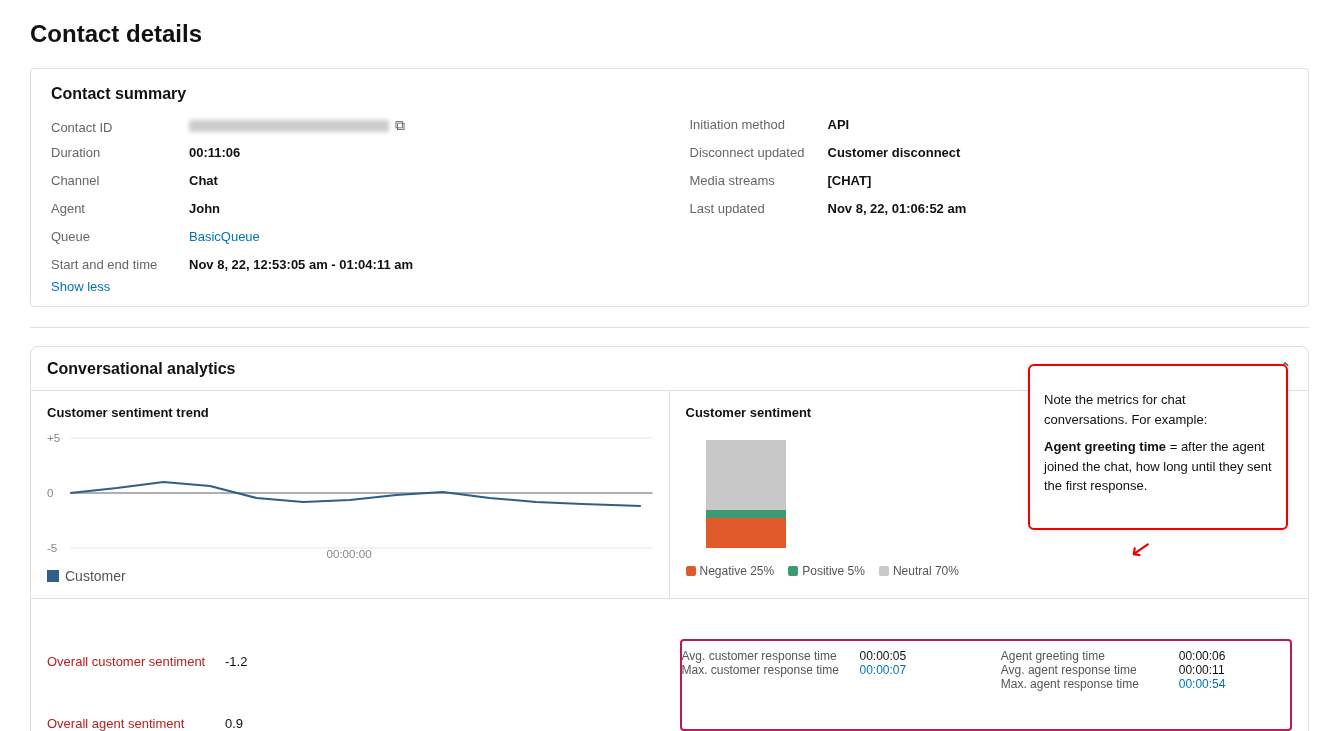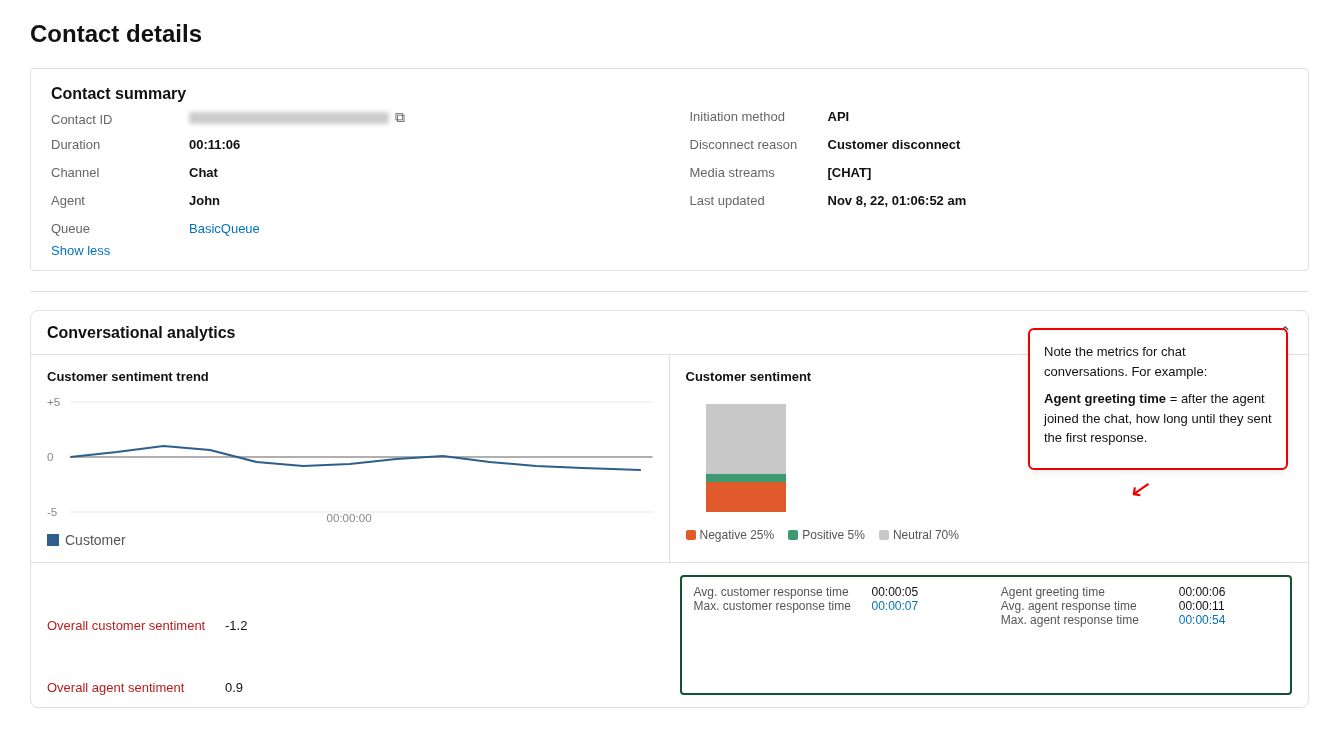--- a/index.html
+++ b/index.html
@@ -16,21 +16,21 @@
       color: #111;
       margin-bottom: 20px;
     }
     .section {
       margin-bottom: 0;
     }
     .section-title {
       font-size: 16px;
       font-weight: 600;
       color: #111;
-      margin-bottom: 6px;
+      margin-bottom: 14px;
     }
     .contact-summary {
       border: 1px solid #e0e0e0;
       border-radius: 4px;
       padding: 16px 20px 12px;
       margin-bottom: 20px;
     }
     .summary-grid {
       display: grid;
       grid-template-columns: 1fr 1fr;
@@ -219,26 +219,27 @@
     .overall-label {
       color: #b91c1c;
       min-width: 170px;
     }
     .overall-value {
       color: #111;
       font-weight: 400;
       margin-top: 43px;
     }
     .metrics-right-group {
-      border: 2px solid #14532d;
+      border: 2px solid #be185d;
       border-radius: 4px;
-      padding: 8px 12px;
+      padding: 8px 0;
       display: grid;
       grid-template-columns: 1fr 1fr;
       gap: 4px 30px;
+      margin-top: 28px;
     }
     .metric-item {
       display: flex;
       gap: 8px;
       align-items: baseline;
       font-size: 12px;
     }
     .metric-label {
       color: #555;
       min-width: 170px;
@@ -251,21 +252,21 @@
       color: #0073bb;
     }
     .callout-box {
       position: absolute;
       right: 10px;
       top: -220px;
       width: 260px;
       background: #fff;
       border: 2px solid #e00;
       border-radius: 6px;
-      padding: 12px 14px;
+      padding: 24px 14px;
       font-size: 13px;
       color: #111;
       line-height: 1.5;
       box-shadow: 0 2px 8px rgba(0,0,0,0.08);
     }
     .callout-box p {
       margin-bottom: 8px;
     }
     .callout-box strong {
       font-weight: 700;
@@ -299,28 +300,32 @@
         <span class="field-value">Chat</span>
       </div>
       <div class="field-row">
         <span class="field-label">Agent</span>
         <span class="field-value">John</span>
       </div>
       <div class="field-row">
         <span class="field-label">Queue</span>
         <a class="field-value link">BasicQueue</a>
       </div>
+      <div class="field-row">
+        <span class="field-label">Start and end time</span>
+        <span class="field-value">Nov 8, 22, 12:53:05 am - 01:04:11 am</span>
+      </div>
     </div>
     <div class="summary-right">
       <div class="field-row">
         <span class="field-label">Initiation method</span>
         <span class="field-value">API</span>
       </div>
       <div class="field-row">
-        <span class="field-label">Disconnect reason</span>
+        <span class="field-label">Disconnect updated</span>
         <span class="field-value">Customer disconnect</span>
       </div>
       <div class="field-row">
         <span class="field-label">Media streams</span>
         <span class="field-value">[CHAT]</span>
       </div>
       <div class="field-row">
         <span class="field-label">Last updated</span>
         <span class="field-value">Nov 8, 22, 01:06:52 am</span>
       </div>

